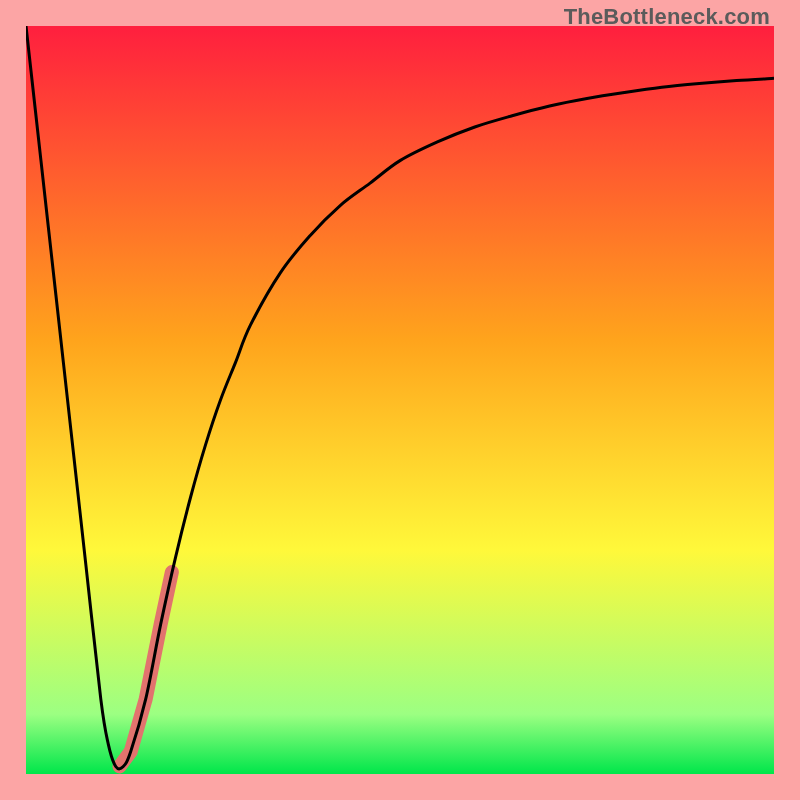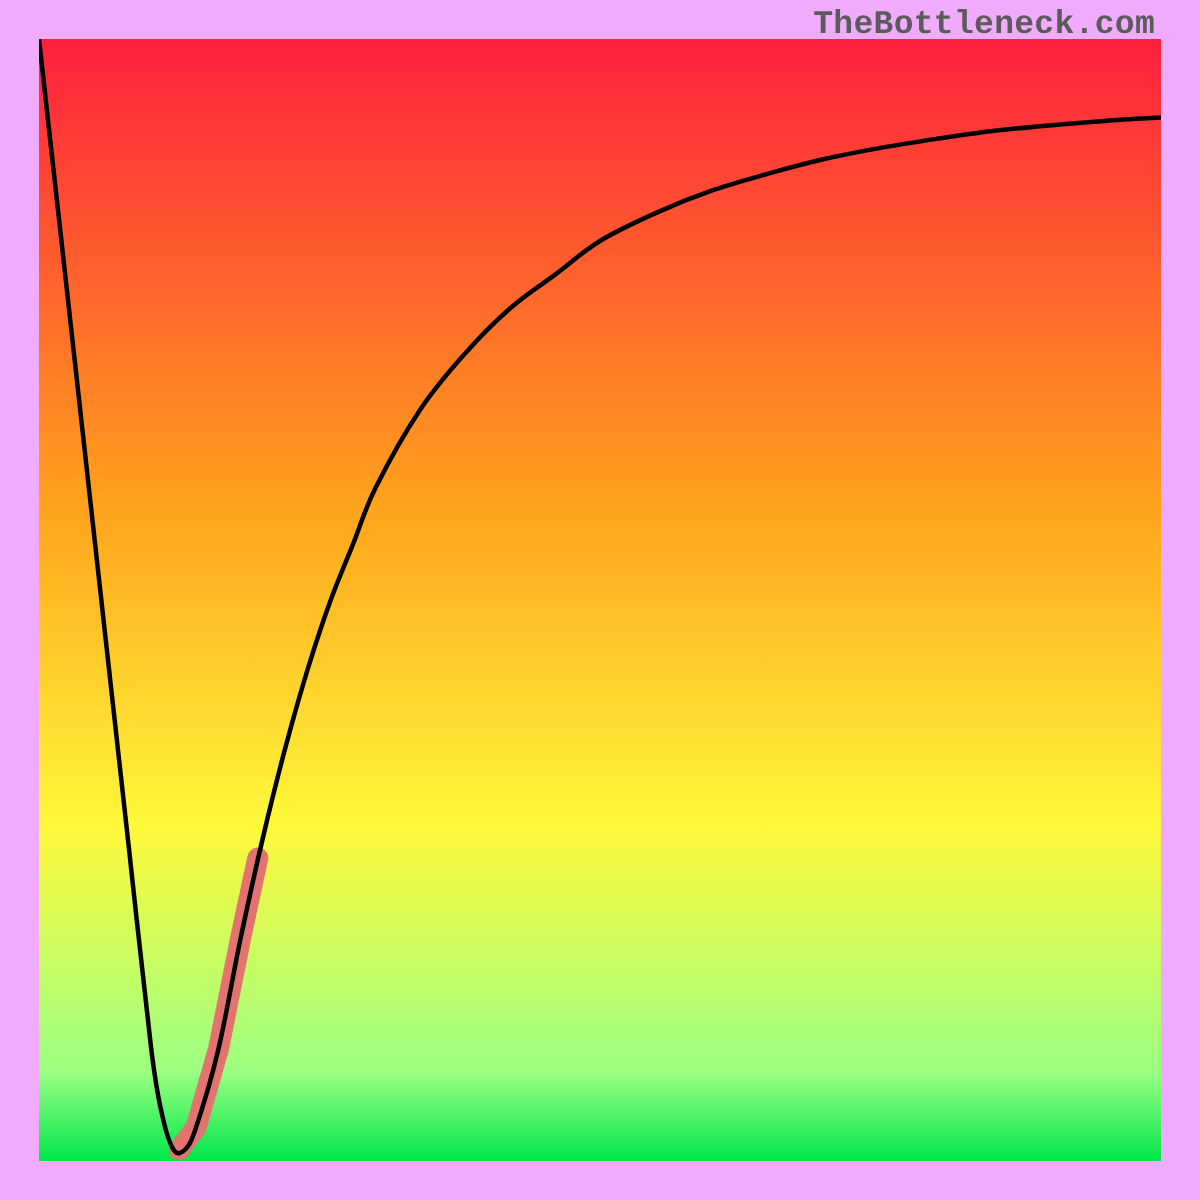--- a/index.html
+++ b/index.html
@@ -7,22 +7,21 @@
     padding: 0;
     width: 800px;
     height: 800px;
     background: #000;
     overflow: hidden;
     font-family: Arial, Helvetica, sans-serif;
   }
   .frame {
     position: absolute;
     inset: 0;
-    background: #f0abfc;
-    font-family: Liberation Mono, monospace;
+    background: #fca5a5;
   }
   .plot {
     position: absolute;
     left: 26px;
     top: 26px;
     width: 748px;
     height: 748px;
     overflow: hidden;
   }
   .watermark {

